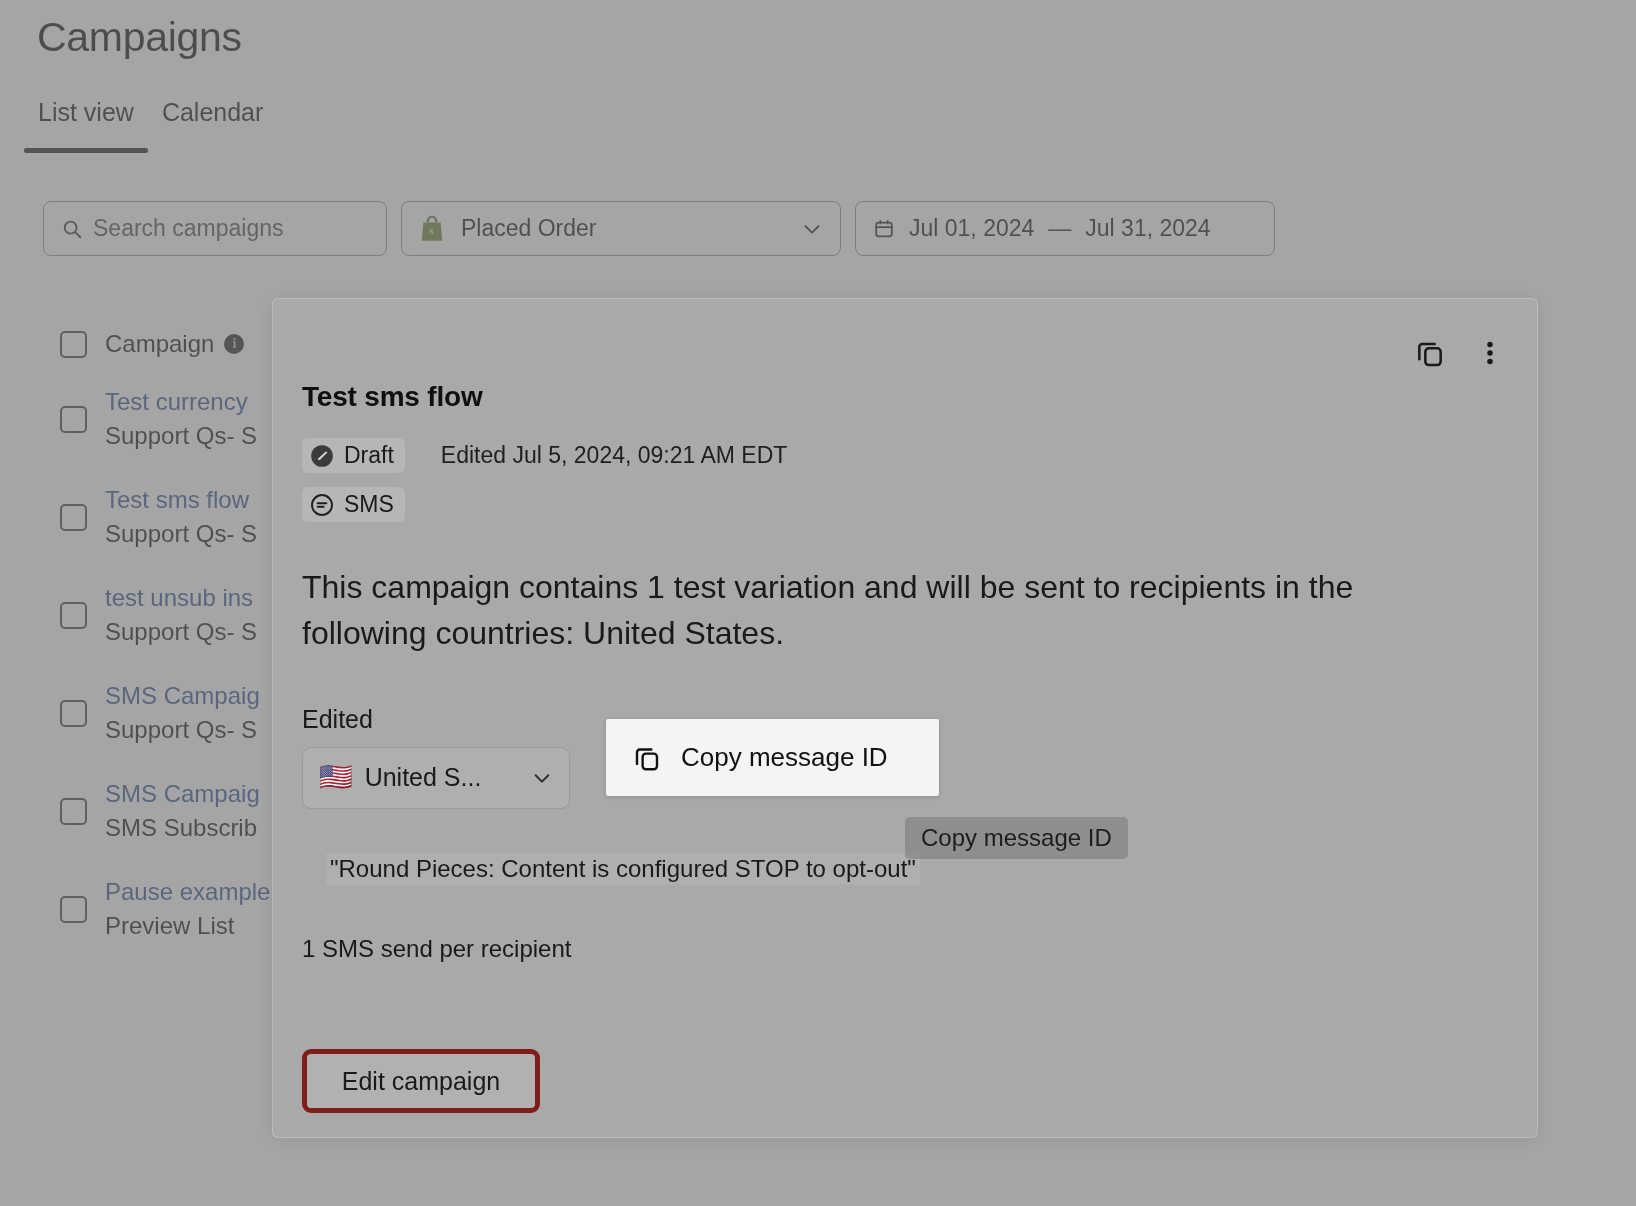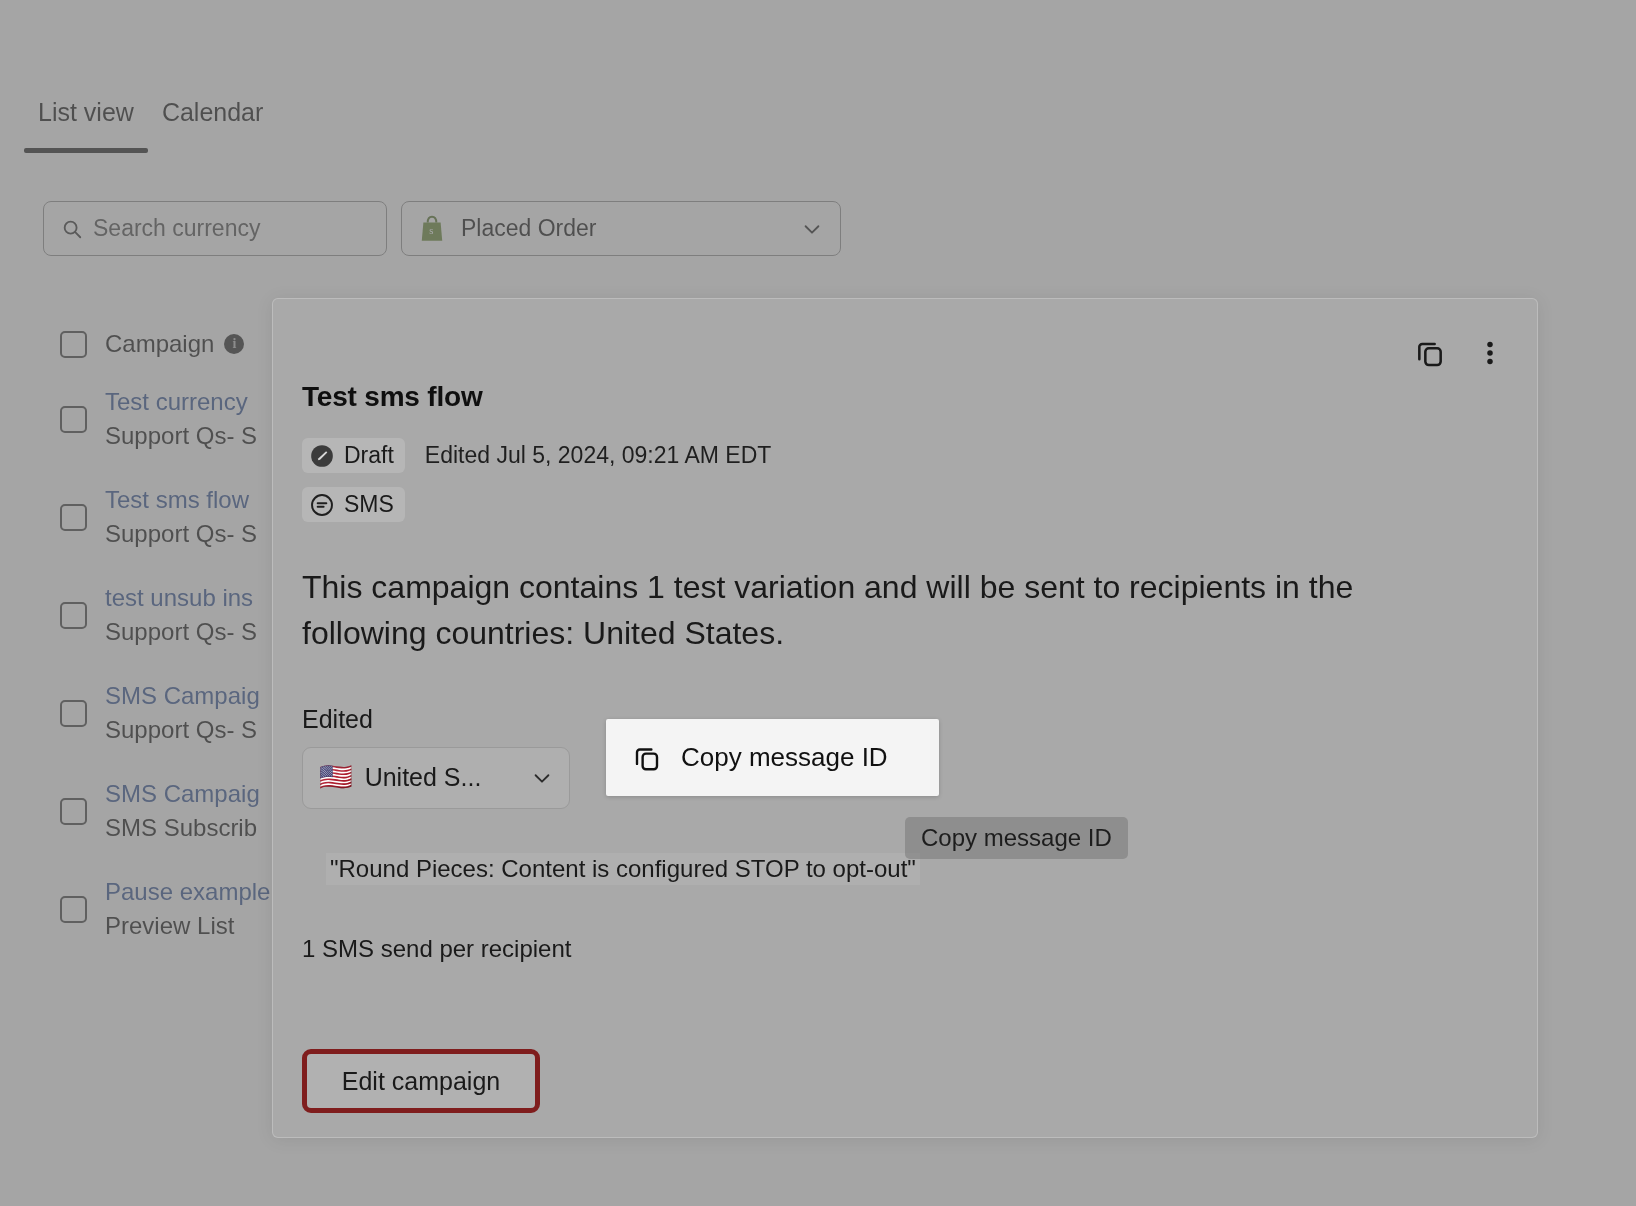--- a/index.html
+++ b/index.html
@@ -222,21 +222,21 @@
   .camp-title {
     font-size: 28px;
     font-weight: bold;
     color: #0f0f0f;
     letter-spacing: -0.2px;
   }
 
   .meta-line {
     display: flex;
     align-items: center;
-    gap: 10px;
+    gap: 26px;
     margin-top: 25px;
   }
   .badge {
     display: inline-flex;
     align-items: center;
     gap: 9px;
     background: rgba(255,255,255,0.16);
     border-radius: 6px;
     padding: 4px 11px 4px 7px;
     font-size: 23px;
@@ -351,49 +351,61 @@
 
   svg { display: block; }
 </style>
 </head>
 <body>
 
 <div id="app">
 
   <div class="page">
 
+    <div class="page-title">Campaigns</div>
 
     <div class="tabs">
       <button class="tab active">List view</button>
       <button class="tab">Calendar</button>
     </div>
 
     <div class="filters">
 
       <div class="control search">
         <svg class="chev" viewBox="0 0 24 24" fill="none" stroke="#3a3a3a" stroke-width="2">
           <circle cx="10.5" cy="10.5" r="6.5"></circle>
           <line x1="15.5" y1="15.5" x2="21" y2="21" stroke-linecap="round"></line>
         </svg>
-        <span class="ph">Search currency</span>
+        <span class="ph">Search campaigns</span>
       </div>
 
       <div class="control placed">
         <svg class="shopify-bag" viewBox="0 0 24 26">
           <path d="M4 7 L20 7 L21.5 24 L2.5 24 Z" fill="#6f8f3d"></path>
           <path d="M8 7 C8 3.5 9.6 1.6 12 1.6 C14.4 1.6 16 3.5 16 7" fill="none" stroke="#5c7a33" stroke-width="1.8"></path>
           <text x="9.5" y="18" font-size="10" fill="#ffffff" font-family="serif">s</text>
         </svg>
         <span class="lbl">Placed Order</span>
         <svg class="chev" viewBox="0 0 24 24" fill="none" stroke="#2b2b2b" stroke-width="2">
           <polyline points="5,9 12,16 19,9" stroke-linecap="round" stroke-linejoin="round"></polyline>
         </svg>
       </div>
 
 
+      <div class="control daterange">
+        <svg class="chev" viewBox="0 0 24 24" fill="none" stroke="#2b2b2b" stroke-width="1.9">
+          <rect x="3.5" y="5" width="17" height="15" rx="2.5"></rect>
+          <line x1="3.5" y1="10" x2="20.5" y2="10"></line>
+          <line x1="8" y1="3" x2="8" y2="6" stroke-linecap="round"></line>
+          <line x1="16" y1="3" x2="16" y2="6" stroke-linecap="round"></line>
+        </svg>
+        <span>Jul 01, 2024</span>
+        <span class="dash">—</span>
+        <span>Jul 31, 2024</span>
+      </div>
     </div>
 
     <div class="list">
       <div class="list-head">
         <div class="cb"></div>
         <div class="col-head">
           <span>Campaign</span>
           <span class="info-dot">i</span>
         </div>
       </div>

